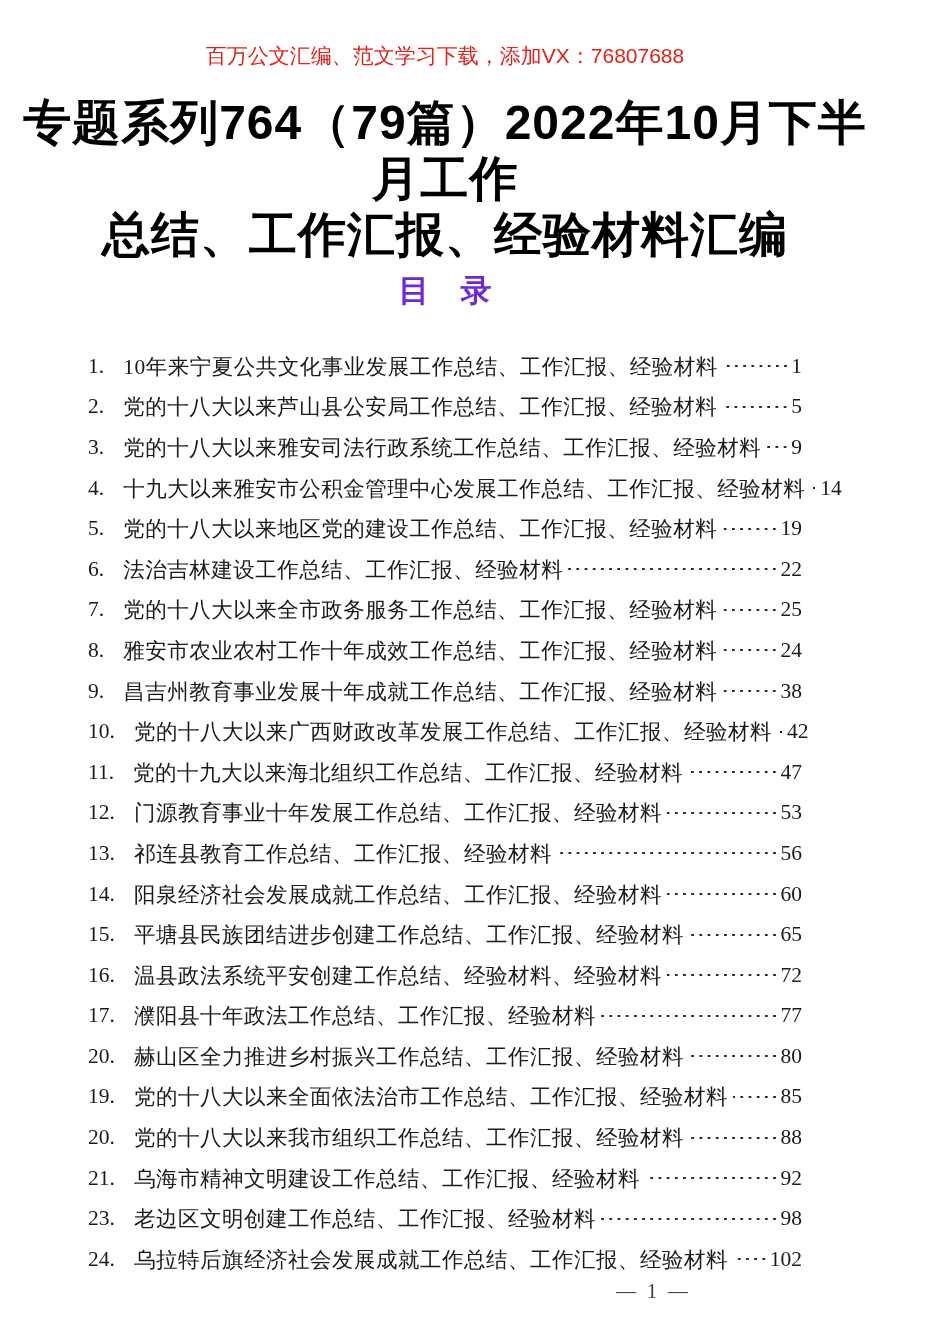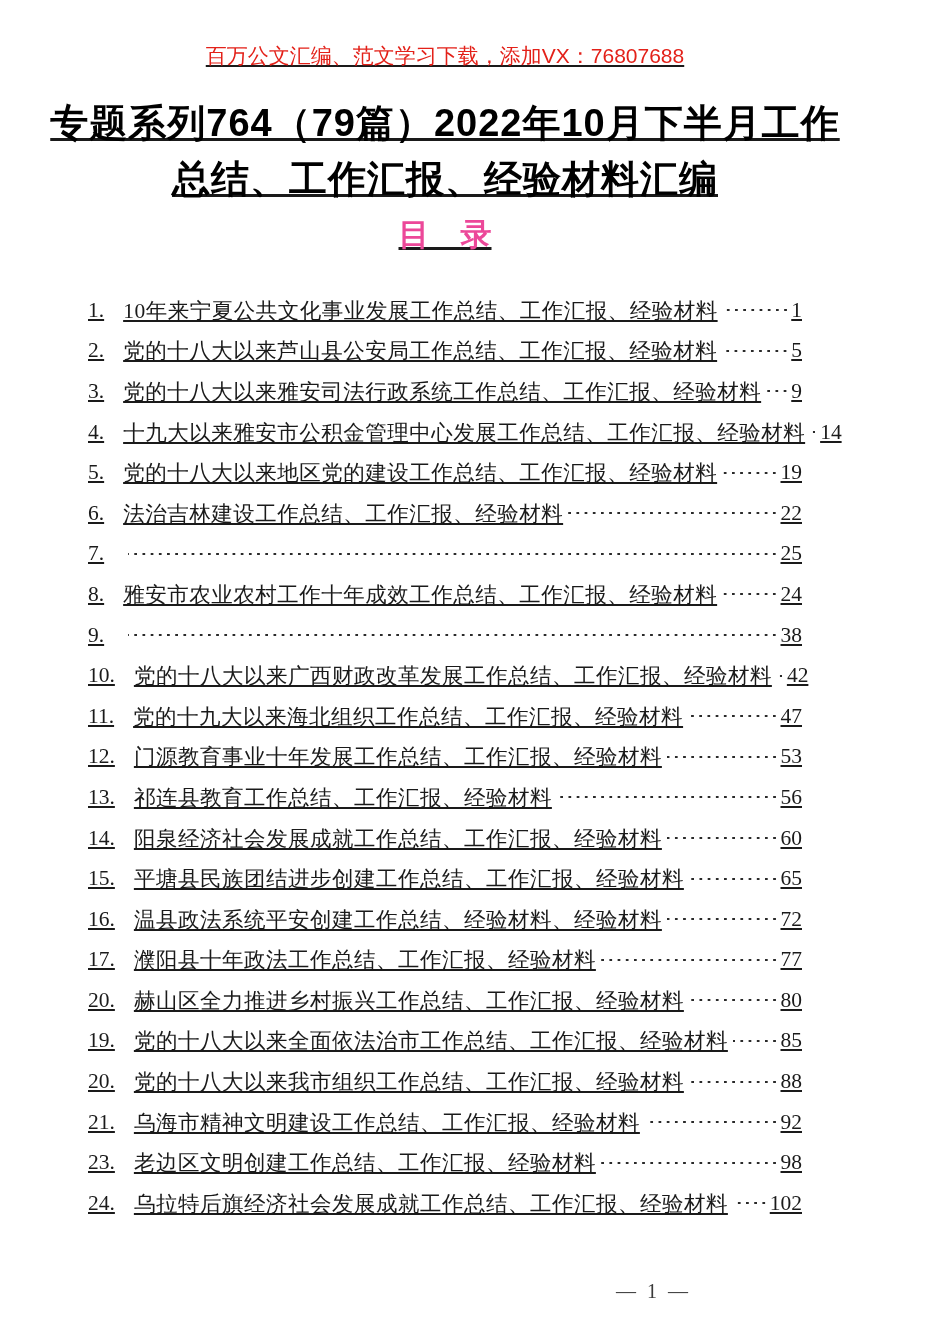--- a/index.html
+++ b/index.html
@@ -8,47 +8,46 @@
     background: #ffffff;
   }
   .page {
     position: relative;
     width: 890px;
     height: 1344px;
     background: #ffffff;
     overflow: hidden;
     font-family: "Liberation Serif", "DejaVu Serif", serif;
     color: #1a1a1a;
-    text-decoration: underline;
   }
   .notice {
     margin-top: 41px;
     text-align: center;
     font-size: 21px;
     line-height: 30px;
     font-family: "Liberation Sans", "DejaVu Sans", sans-serif;
     color: #e32119;
   }
   .doc-title {
     margin-top: 24px;
     text-align: center;
-    font-size: 38px;
+    font-size: 48px;
     line-height: 56px;
     font-weight: bold;
     letter-spacing: 1px;
     color: #000000;
     font-family: "Liberation Sans", "DejaVu Sans", sans-serif;
   }
   .toc-heading {
     margin-top: 5px;
     text-align: center;
     font-size: 31px;
     line-height: 46px;
     font-weight: bold;
-    color: #ec4899;
+    color: #6d28d9;
     font-family: "Liberation Serif", "DejaVu Serif", serif;
   }
   .toc {
     margin: 32px 88px 0 88px;
   }
   .toc-row {
     display: flex;
     align-items: center;
     height: 40.6px;
     font-size: 21.5px;
@@ -139,33 +138,35 @@
 
       <div class="toc-row">
         <span class="toc-num">6.</span>
         <span class="toc-text">法治吉林建设工作总结、工作汇报、经验材料</span>
         <span class="leader"></span>
         <span class="toc-page">22</span>
       </div>
 
       <div class="toc-row">
         <span class="toc-num">7.</span>
+        <span class="toc-text">党的十八大以来全市政务服务工作总结、工作汇报、经验材料</span>
         <span class="leader"></span>
         <span class="toc-page">25</span>
       </div>
 
       <div class="toc-row">
         <span class="toc-num">8.</span>
         <span class="toc-text">雅安市农业农村工作十年成效工作总结、工作汇报、经验材料</span>
         <span class="leader"></span>
         <span class="toc-page">24</span>
       </div>
 
       <div class="toc-row">
         <span class="toc-num">9.</span>
+        <span class="toc-text">昌吉州教育事业发展十年成就工作总结、工作汇报、经验材料</span>
         <span class="leader"></span>
         <span class="toc-page">38</span>
       </div>
 
       <div class="toc-row">
         <span class="toc-num">10.</span>
         <span class="toc-text">党的十八大以来广西财政改革发展工作总结、工作汇报、经验材料</span>
         <span class="leader"></span>
         <span class="toc-page">42</span>
       </div>

